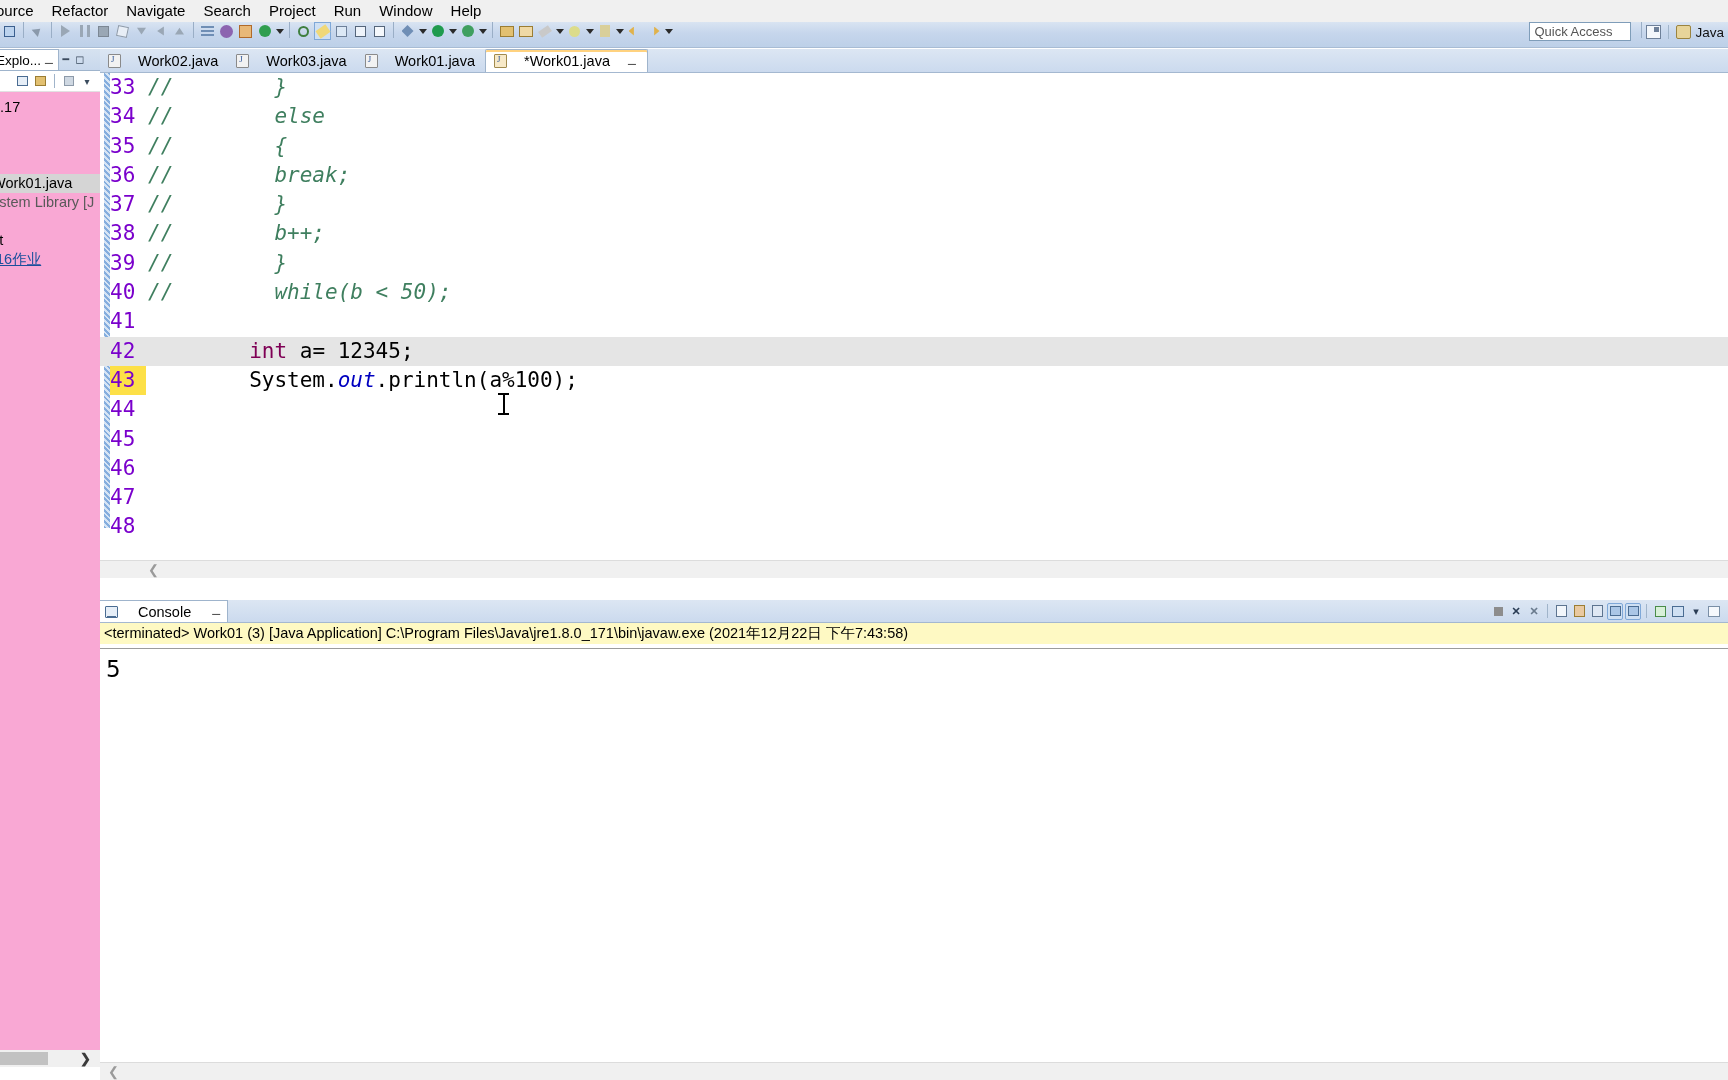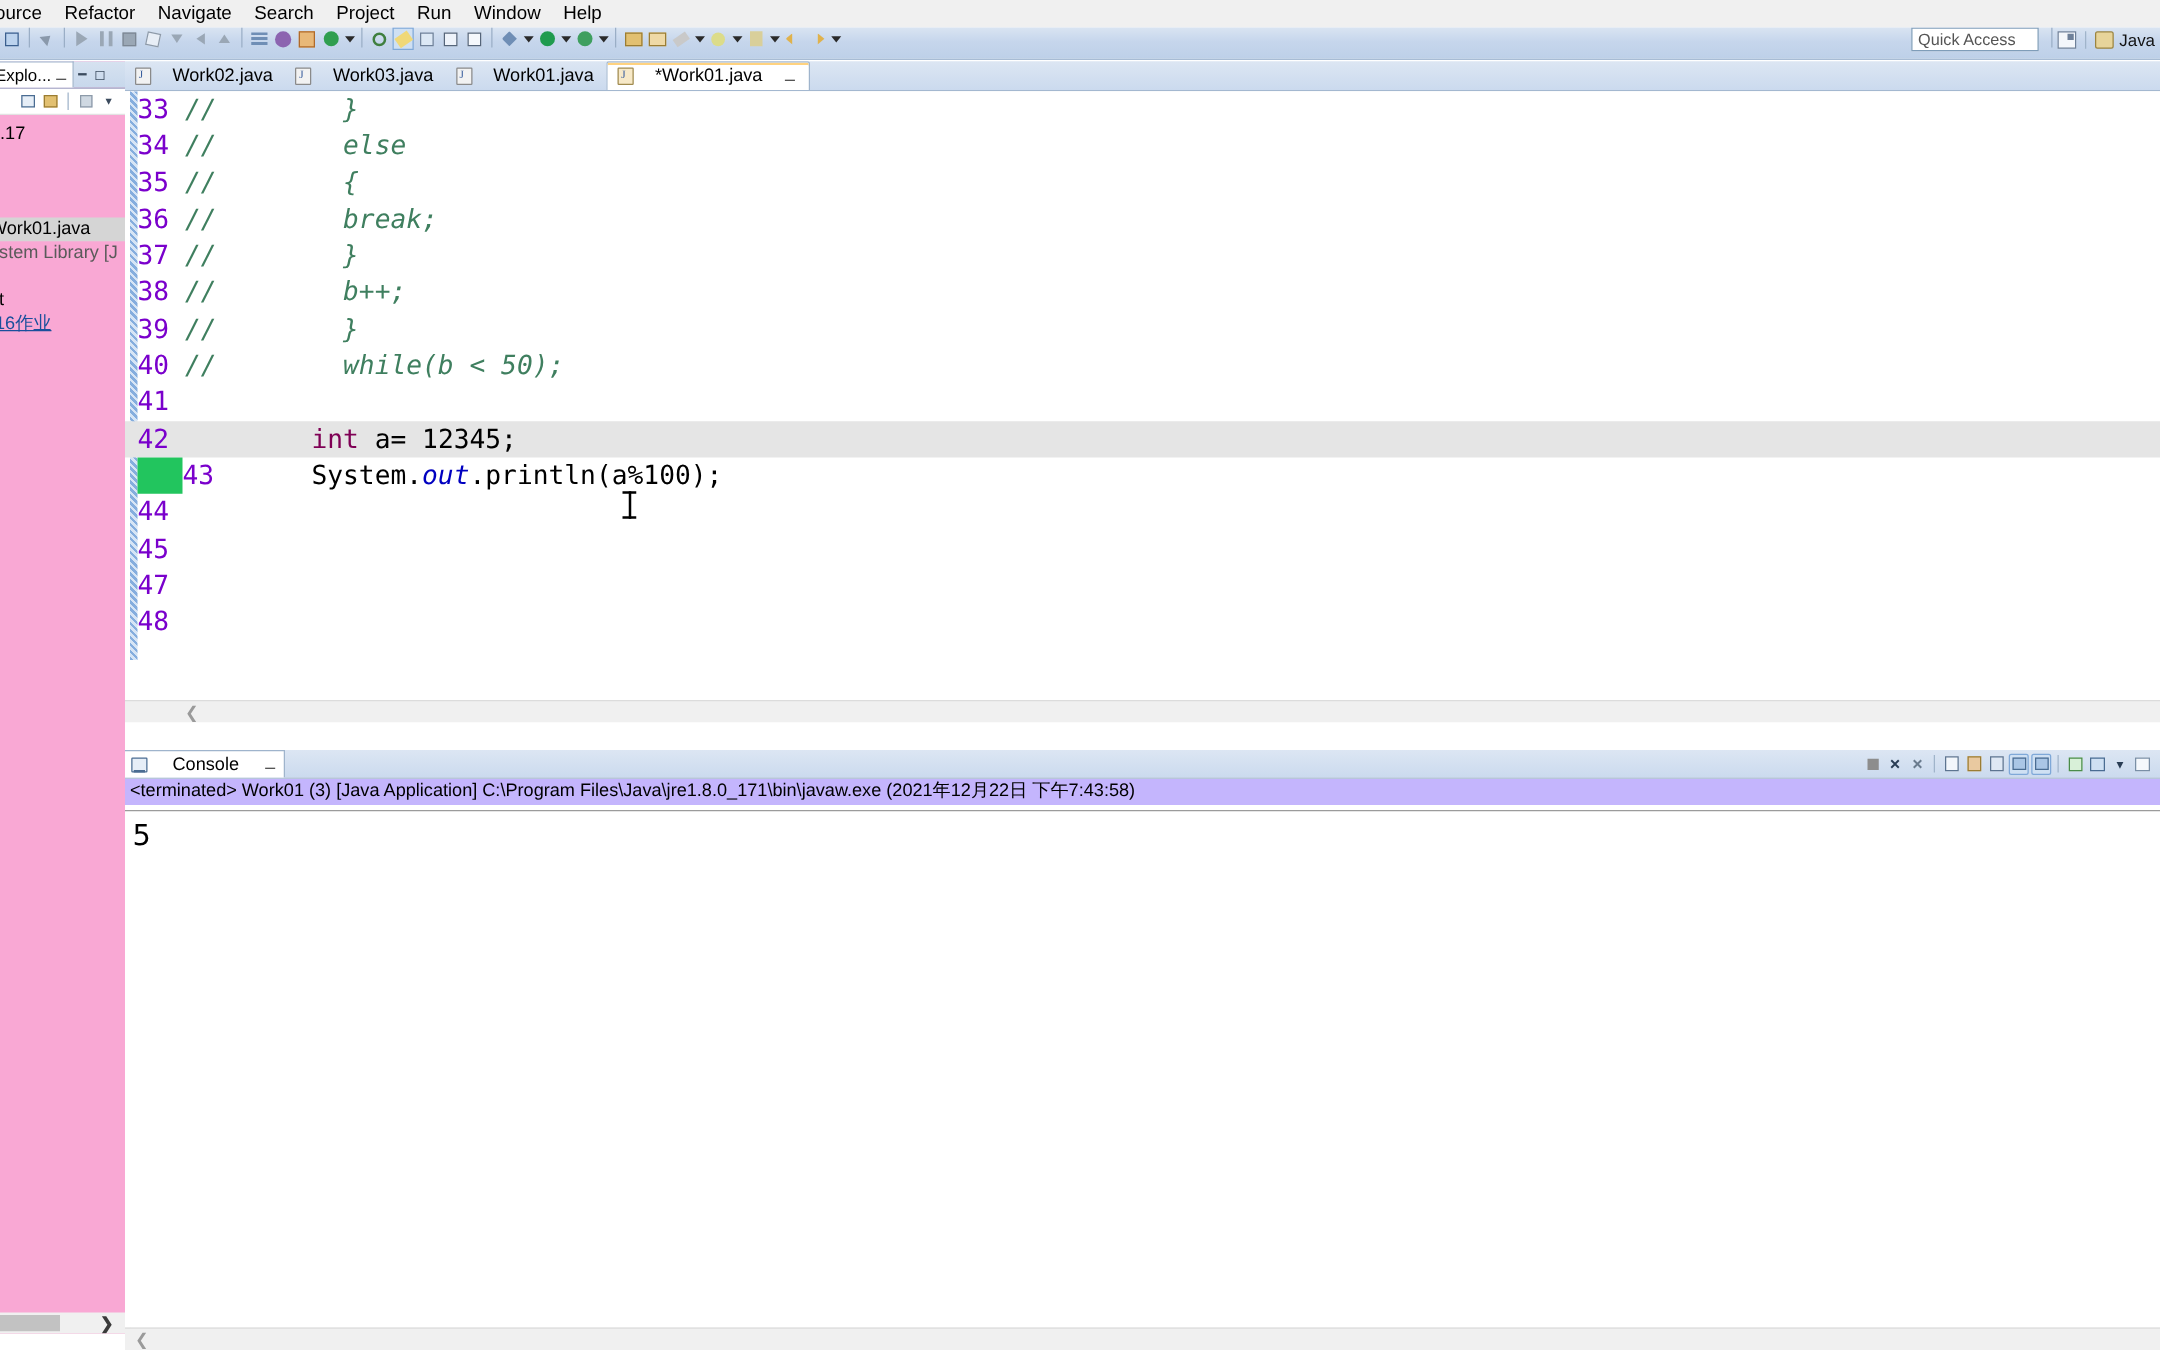--- a/index.html
+++ b/index.html
@@ -143,21 +143,21 @@
   .cline {
     position: relative; height: 29.3px; line-height: 29.3px;
     font-family: "DejaVu Sans Mono", monospace; font-size: 21px;
     white-space: pre;
   }
   .cline.cur { background: #e5e5e5; }
   .lnum {
     position: absolute; left: 10px; width: 36px; text-align: left;
     color: #7a00cc; font-family: "DejaVu Sans Mono", monospace; font-size: 21px;
   }
-  .lnum.hl { background: #22c55e; padding-left: 36px; }
+  .lnum.hl { background: #fde047; }
   .ctext { position: absolute; left: 48px; }
   .cmt { color: #3f7f5f; font-style: italic; }
   .kw { color: #7f0055; font-weight: normal; }
   .plain { color: #000; }
   .fld { color: #0000c0; font-style: italic; font-weight: normal; }
   .ibeam {
     position: absolute; width: 11px; height: 22px; pointer-events: none;
   }
   .ibeam:before, .ibeam:after {
     content:""; position:absolute; left:0; width:11px; height:2px; background:#000;
@@ -189,21 +189,21 @@
     border-top: 1px solid #9fb4cc; border-right: 1px solid #9fb4cc;
   }
   .cons-ico { width: 13px; height: 12px; border: 1px solid #4a6c92; background: #e6eef7; position: relative; border-radius: 1px; }
   .cons-ico:after { content:""; position:absolute; left:1px; bottom:-1px; width:9px; height:2px; background:#4a6c92; }
   .cons-tools { margin-left: auto; display: flex; align-items: center; gap: 2px; padding-right: 6px; }
   .ct-ico { width: 16px; height: 17px; display:inline-flex; align-items:center; justify-content:center; font-size:11px; position:relative; }
   .ct-ico.on { background: #cfe0f3; border: 1px solid #7fa8d8; border-radius: 2px; }
   .ct-sep { width: 1px; height: 14px; background: #a0b4ca; margin: 0 3px; }
   .cons-meta {
     height: 21px; line-height: 21px; font-size: 14.5px; color: #000;
-    padding-left: 4px; white-space: nowrap; background: #c4b5fd;
+    padding-left: 4px; white-space: nowrap; background: #fef9c3;
   }
   .cons-out {
     position: absolute; left: 0; top: 48px; right: 0; bottom: 18px;
     background: #fff; border-top: 1px solid #9b9b9b;
     font-family: "DejaVu Sans", sans-serif; font-size: 23px; color: #000;
     padding: 7px 0 0 6px;
   }
   .cons-left-rail { position:absolute; left:0; top:48px; bottom:18px; width:5px; background:#fff; border-right:1px solid #d9d9d9; }
   .cons-hscroll {
     position: absolute; left: 0; bottom: 0; width: 100%; height: 18px;
@@ -409,20 +409,21 @@
           <div class="cline"><span class="lnum">36</span><span class="ctext"><span class="cmt">//        break;</span></span></div>
           <div class="cline"><span class="lnum">37</span><span class="ctext"><span class="cmt">//        }</span></span></div>
           <div class="cline"><span class="lnum">38</span><span class="ctext"><span class="cmt">//        b++;</span></span></div>
           <div class="cline"><span class="lnum">39</span><span class="ctext"><span class="cmt">//        }</span></span></div>
           <div class="cline"><span class="lnum">40</span><span class="ctext"><span class="cmt">//        while(b &lt; 50);</span></span></div>
           <div class="cline"><span class="lnum">41</span><span class="ctext"></span></div>
           <div class="cline cur"><span class="lnum">42</span><span class="ctext"><span class="plain">        </span><span class="kw">int</span><span class="plain"> a= 12345;</span></span></div>
           <div class="cline"><span class="lnum hl">43</span><span class="ctext"><span class="plain">        System.</span><span class="fld">out</span><span class="plain">.println(a%100);</span></span></div>
           <div class="cline"><span class="lnum">44</span><span class="ctext"></span></div>
           <div class="cline"><span class="lnum">45</span><span class="ctext"></span></div>
+          <div class="cline"><span class="lnum">46</span><span class="ctext"></span></div>
           <div class="cline"><span class="lnum">47</span><span class="ctext"></span></div>
           <div class="cline"><span class="lnum">48</span><span class="ctext"></span></div>
         </div>
       <div class="ibeam" style="left:398px;top:320px;">
           <span></span>
         </div>
       <div class="ed-hscroll">
         <span class="lchev">❮</span>
       </div>
     </div>

